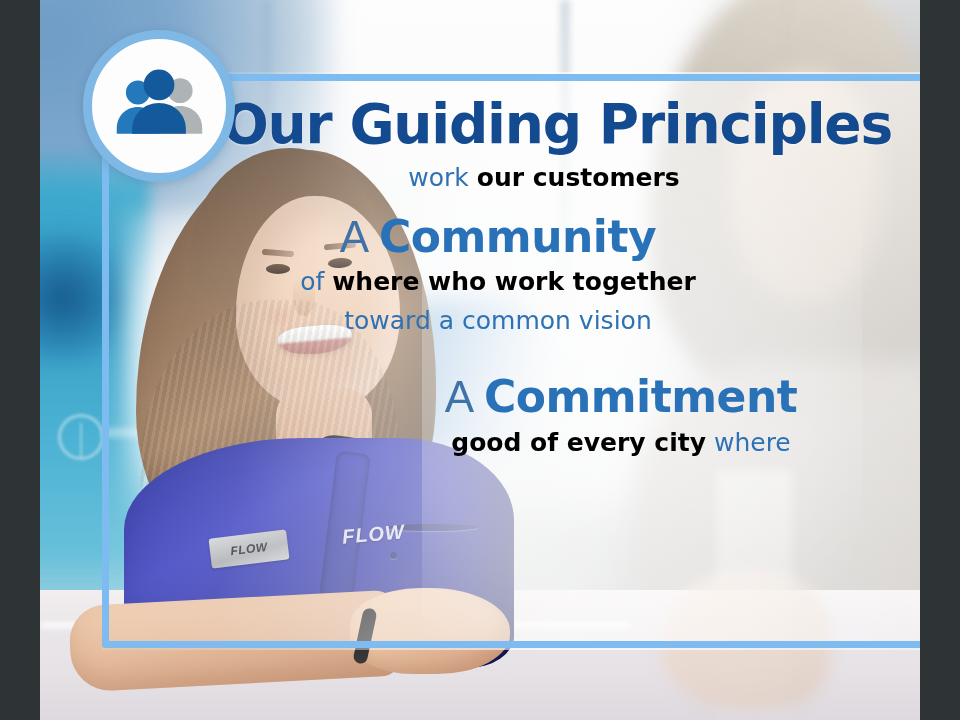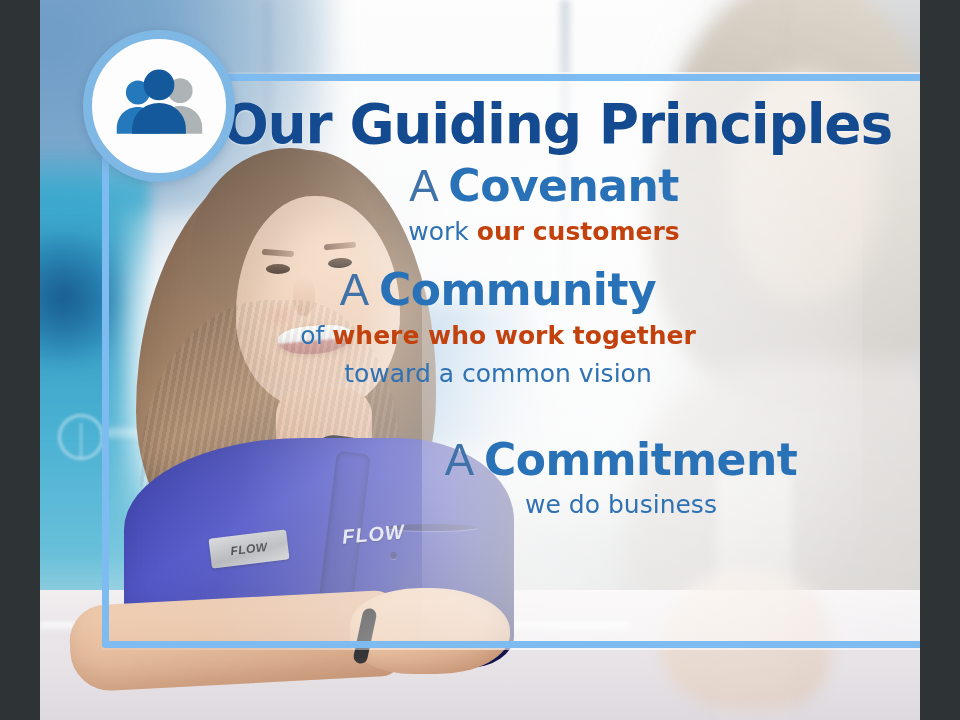--- a/index.html
+++ b/index.html
@@ -368,25 +368,25 @@
     font-family:"DejaVu Sans", sans-serif;
     font-weight:700;
     color:#2a72b8;
     letter-spacing:-.5px;
   }
   .sub{
     font:400 25px/1.30 "DejaVu Sans", sans-serif;
     color:#2f72b4;
     margin-top:6px;
   }
-  .sub b{ font-weight:700; color:#c2410c; }
+  .sub b{ font-weight:700; color:#000000; }
 
   .b1{ text-align:center; padding-left:92px; margin-top:10px; }
   .b2{ text-align:center; }
-  .b3{ text-align:center; padding-left:246px; margin-top:45px; }
+  .b3{ text-align:center; padding-left:246px; margin-top:36px; }
   .b2 .sub{ text-align:center; }
   .b3 .sub{ text-align:center; }
 </style>
 </head>
 <body>
 
 <div class="stage">
 
   <div class="photo">
     <div class="bg-base"></div>
@@ -450,23 +450,20 @@
   <div class="scrim"></div>
   <div class="scrim-right"></div>
 
   <div class="frame"></div>
 
   <div class="content">
 
     <div class="title">Our Guiding Principles</div>
 
     <div class="block b1">
-      <div class="headline">
-        <span>A </span><b>Covenant</b>
-      </div>
       <div class="sub">
         <span>work </span><b>our customers</b>
       </div>
     </div>
 
     <div class="block b2">
       <div class="headline">
         <span>A </span><b>Community</b>
       </div>
       <div class="sub">
@@ -475,21 +472,21 @@
       <div class="sub">
         <span>toward a common vision</span>
       </div>
     </div>
 
     <div class="block b3">
       <div class="headline">
         <span>A </span><b>Commitment</b>
       </div>
       <div class="sub">
-        <span>we do business</span>
+        <b>good of every city</b><span> where</span>
       </div>
     </div>
   </div>
 
   <div class="badge">
     <svg viewBox="0 0 100 100">
 
       <circle cx="72" cy="34" r="13" fill="#aeb3b6"></circle>
       <path d="M72 50c-13 0-23 10-23 23v6h46v-6c0-13-10-23-23-23z" fill="#aeb3b6"></path>
 

